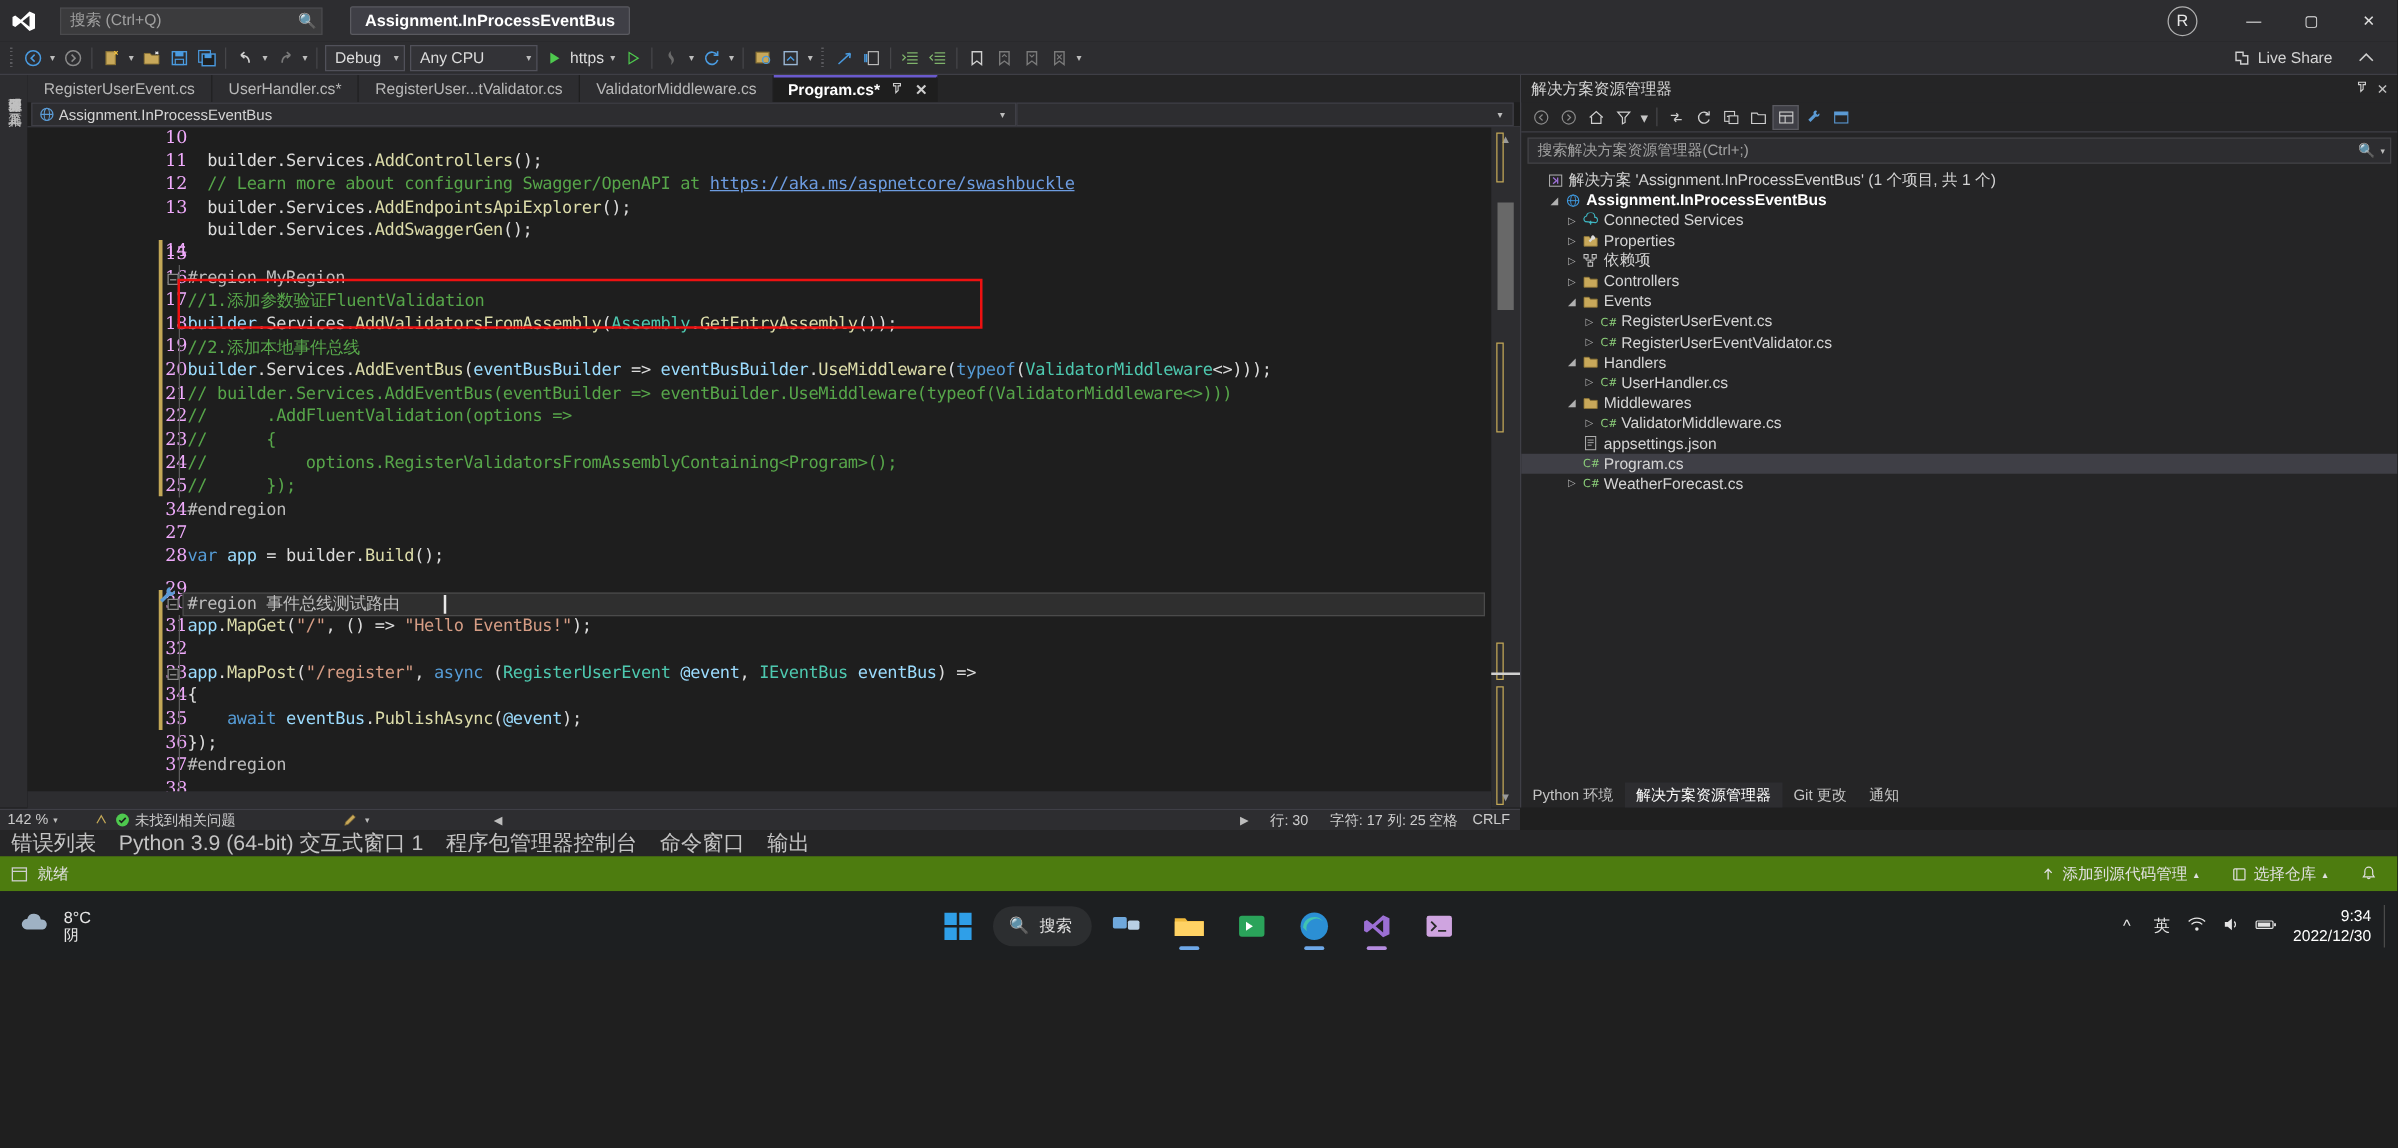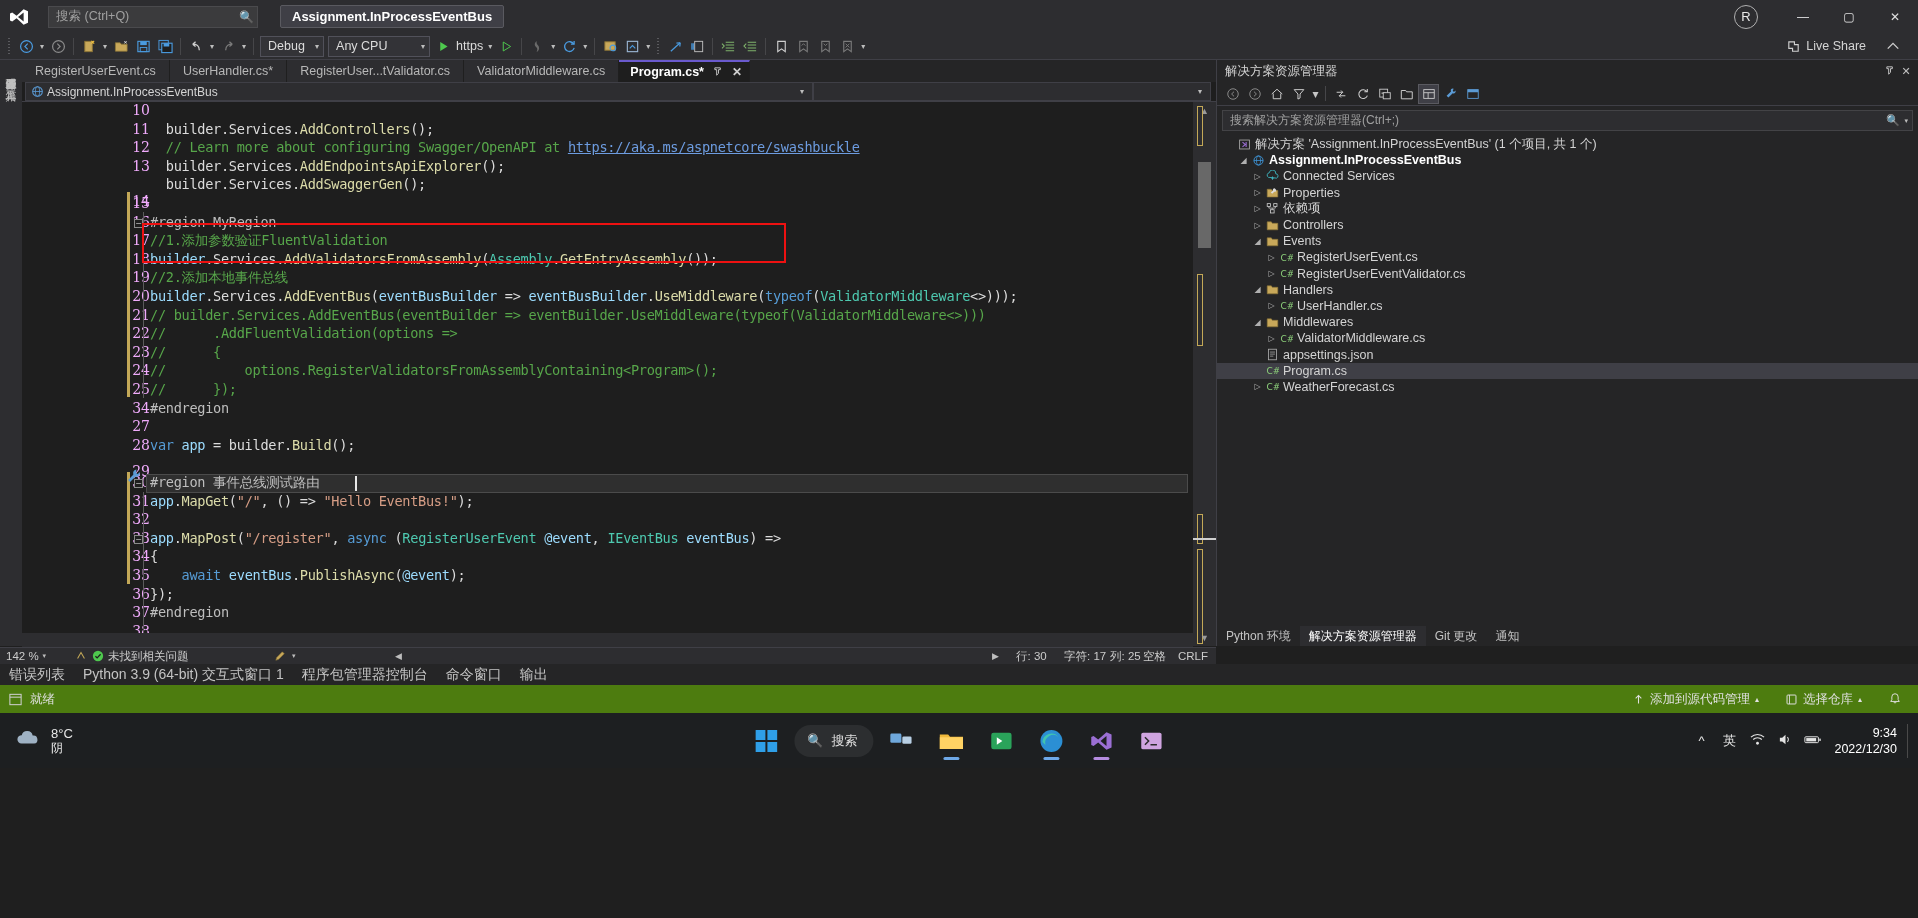--- a/index.html
+++ b/index.html
@@ -209,21 +209,21 @@
   .tnode.sel { background: #3f3f46; }
   .tw { width: 13px; flex-shrink: 0; display: flex; align-items: center; justify-content: center;
         color: #b0b0b0; font-size: 8px; }
   .ticon { width: 17px; flex-shrink: 0; display: flex; align-items: center; justify-content: center; }
   .tlabel { padding-left: 2px; }
   .tlabel.b { font-weight: bold; color: #ffffff; }
 
   
   .bottomtabs {
     position: absolute; left: 0; top: 664px; width: 1918px; height: 21px;
-    background: #252526; display: flex; align-items: center; font-size: 14px; color: #c4c4c4;
+    background: #252526; display: flex; align-items: center; font-size: 17px; color: #c4c4c4;
   }
   .btab { padding: 0 9px; height: 21px; display: flex; align-items: center; }
 
   
   .vsstatus {
     position: absolute; left: 0; top: 685px; width: 1918px; height: 28px;
     background: #4d7c0f; display: flex; align-items: center; font-size: 12.5px; color: #e0e0e0;
   }
   .st-ready { display: flex; align-items: center; gap: 7px; padding-left: 8px; }
   .st-right { position: absolute; right: 0; display: flex; align-items: center; height: 28px; }

